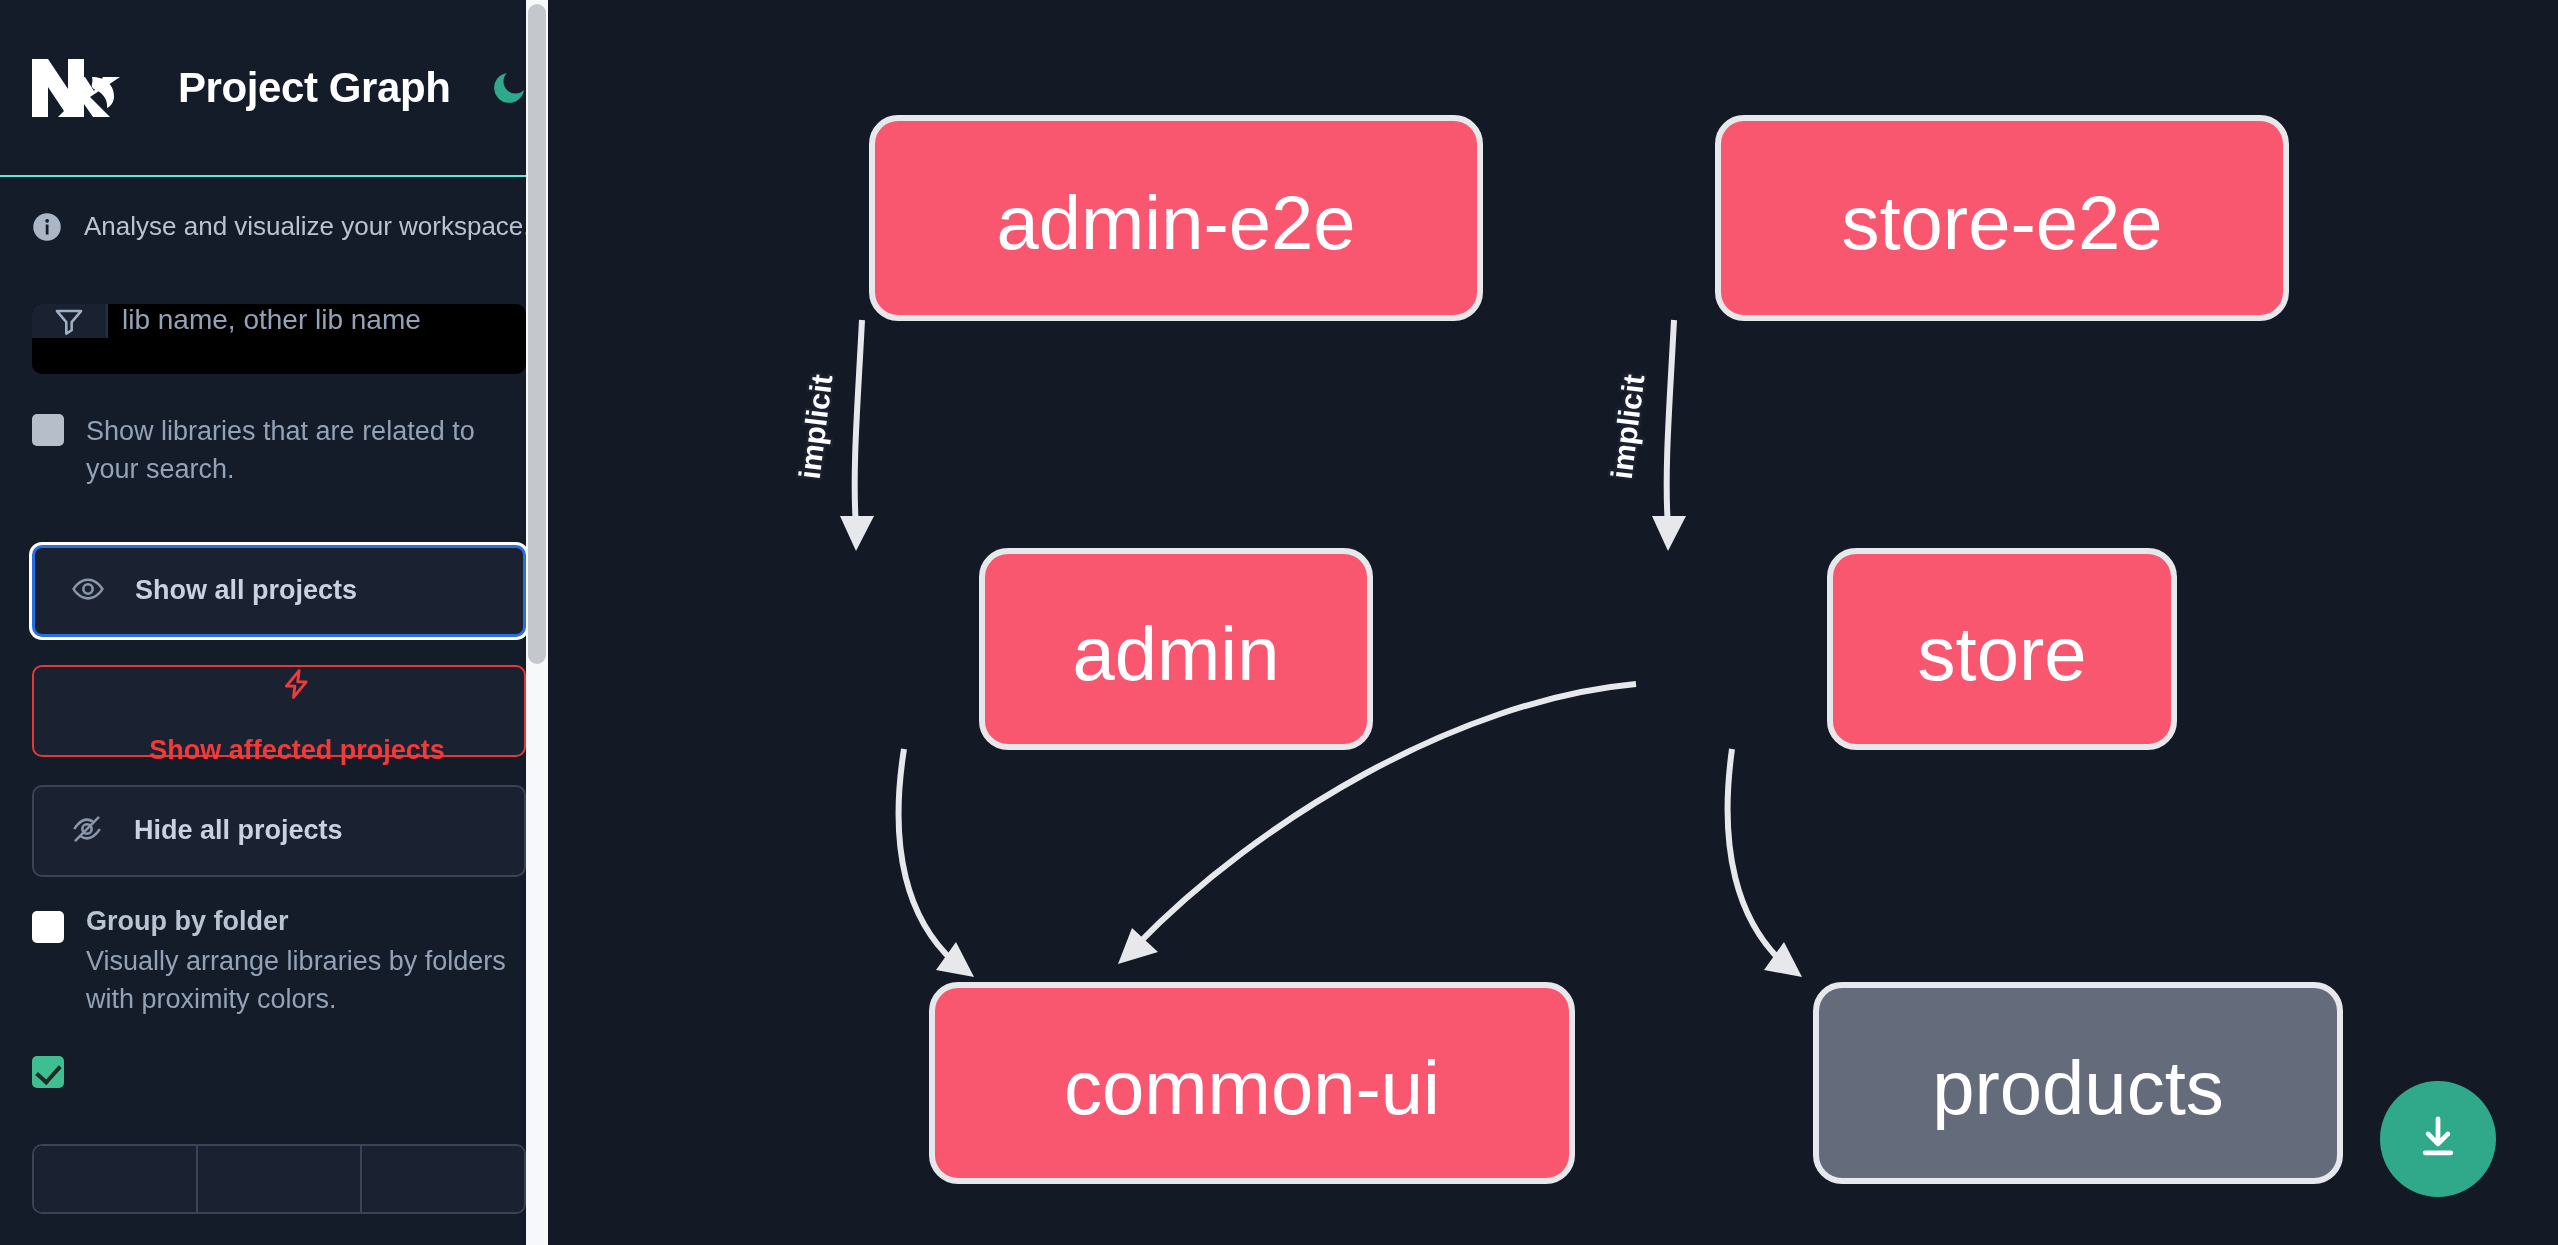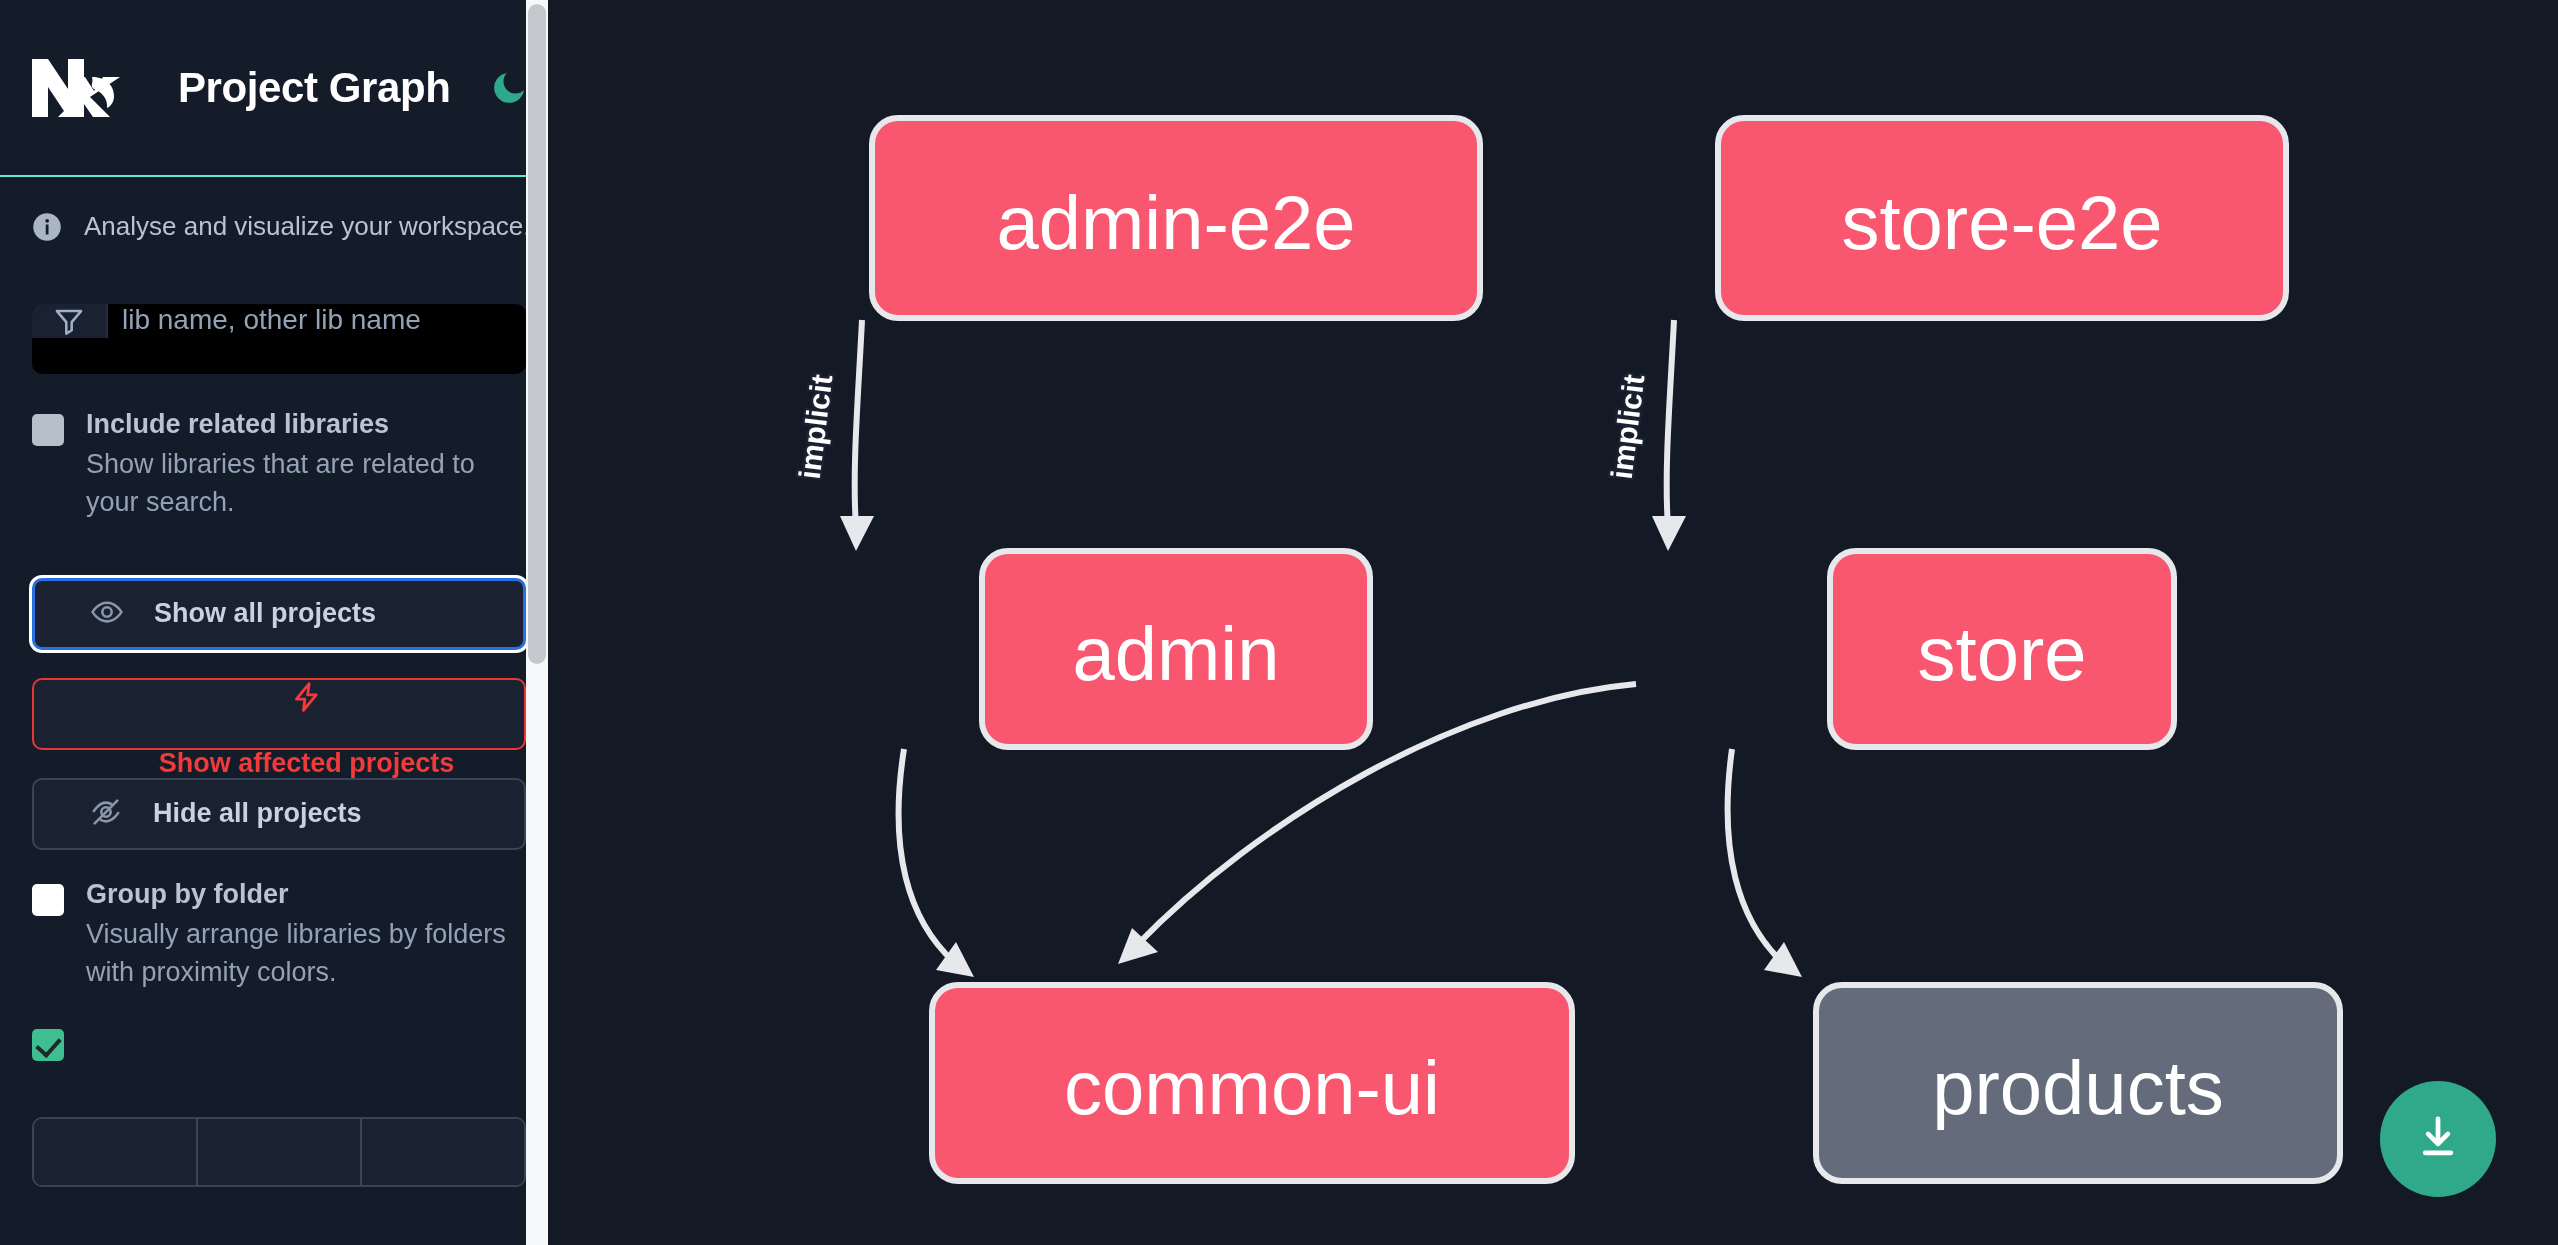--- a/index.html
+++ b/index.html
@@ -151,25 +151,25 @@
     font-size: 27px;
     color: #93a2b6;
     line-height: 1.42;
     margin-top: 4px;
     max-width: 430px;
   }
 
   
   .btn-stack { margin: 56px 32px 0 32px; }
   .btn {
-    height: 72px;
+    height: 92px;
     border-radius: 10px;
     display: flex;
     align-items: center;
-    padding-left: 55px;
+    padding-left: 36px;
     gap: 30px;
     margin-bottom: 28px;
     background: #1a2231;
     cursor: pointer;
   }
   .btn-label { font-size: 27px; font-weight: 700; white-space: nowrap; }
 
   .btn.show-all {
     border: 3px solid #2a6fe0;
     box-shadow: 0 0 0 3px #ffffff;
@@ -322,21 +322,20 @@
           <svg viewBox="0 0 24 24" width="34" height="34" aria-hidden="true">
             <path fill="none" stroke="#9fb0c4" stroke-width="1.8" stroke-linejoin="round" d="M3.5 5h17l-6.6 7.8v5.7l-3.8 2.4v-8.1z"></path>
           </svg>
         </span>
         <input class="search-input" type="text" placeholder="lib name, other lib name" style="">
       </div>
 
       <div class="cb-row">
         <span class="cb-box grey"></span>
         <span class="cb-texts">
-          <span class="cb-label" style="display:block">Include related libraries</span>
           <span class="cb-desc" style="display:block">Show libraries that are related to your search.</span>
         </span>
       </div>
 
       <div class="btn-stack">
 
         <div class="btn show-all">
           <span>
             <svg viewBox="0 0 24 24" width="34" height="34" aria-hidden="true">
               <path fill="none" stroke="#8a97a9" stroke-width="1.8" d="M1.8 12S5.5 5.4 12 5.4 22.2 12 22.2 12 18.5 18.6 12 18.6 1.8 12 1.8 12z"></path>

